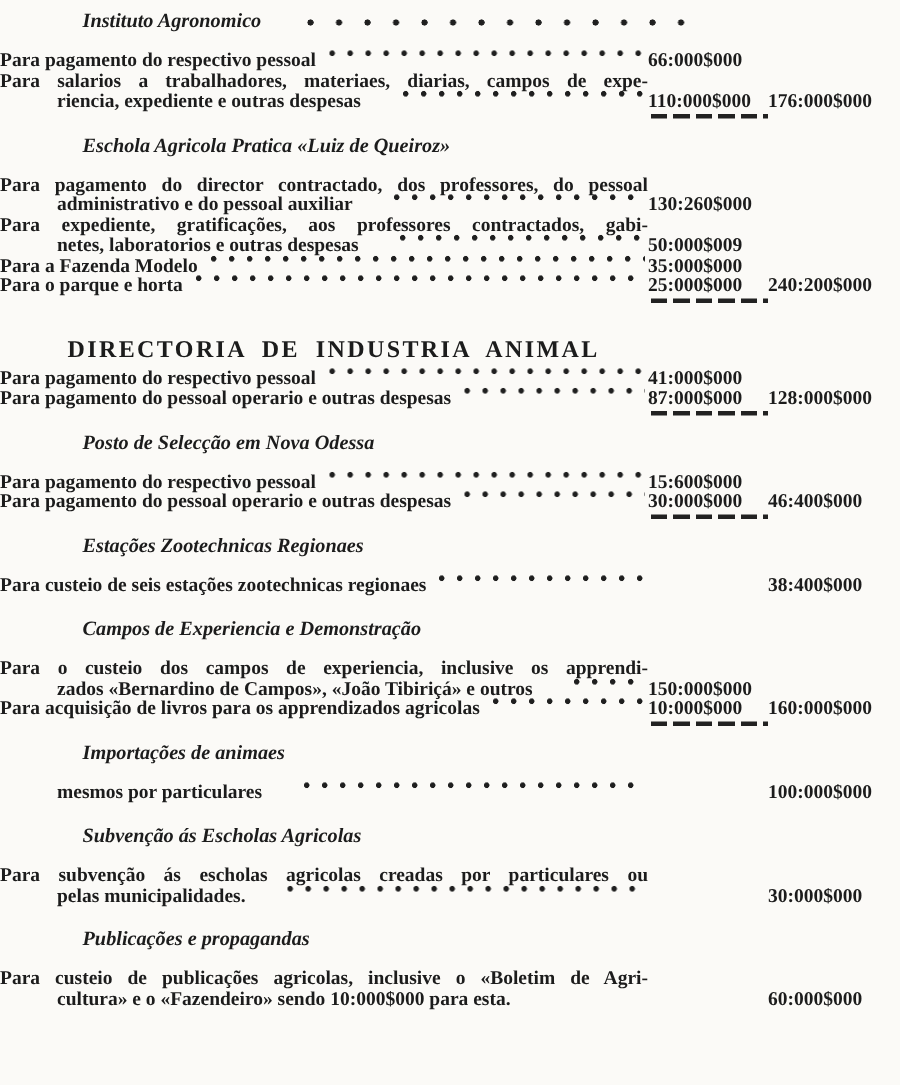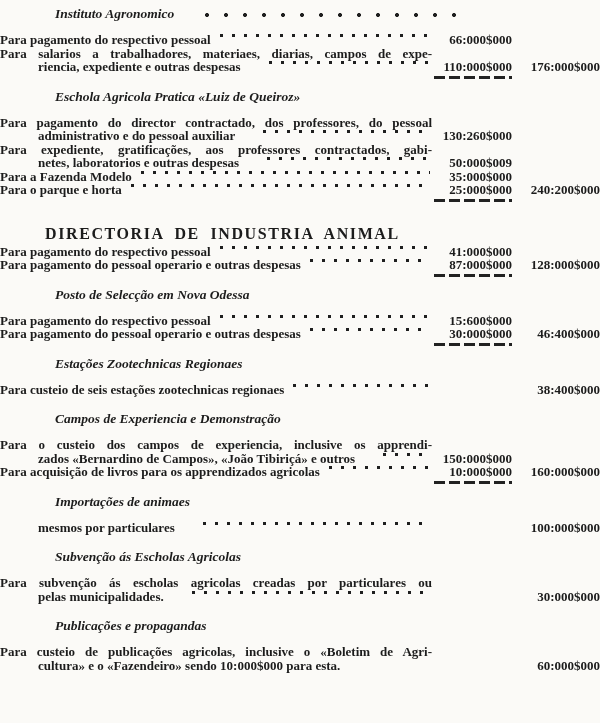--- a/index.html
+++ b/index.html
@@ -40,21 +40,21 @@
   .line{text-align:justify;text-align-last:justify;}
   .cont{padding-left:38px;gap:19px;}
   .lastline{display:flex;align-items:center;}
   .lastline .t{white-space:nowrap;}
   .dots{
     flex:1;height:5px;margin-left:8px;margin-right:2px;
     background-image:radial-gradient(circle at 2.5px 2.5px,#1f1f1f 1.7px,transparent 2px);
     background-size:12px 5px;background-repeat:repeat-x;
     align-self:baseline;
   }
-  .a1,.a2{text-align:right;align-self:end;white-space:nowrap;}
+  .a1,.a2{align-self:end;white-space:nowrap;}
   .rule{
     height:3px;margin-top:2px;margin-bottom:-5px;margin-left:2px;
     background-image:repeating-linear-gradient(90deg,#222 0 11px,transparent 11px 15px);
   }
 </style>
 </head>
 <body>
 
 <div class="page">
     <div class="h-italic">

